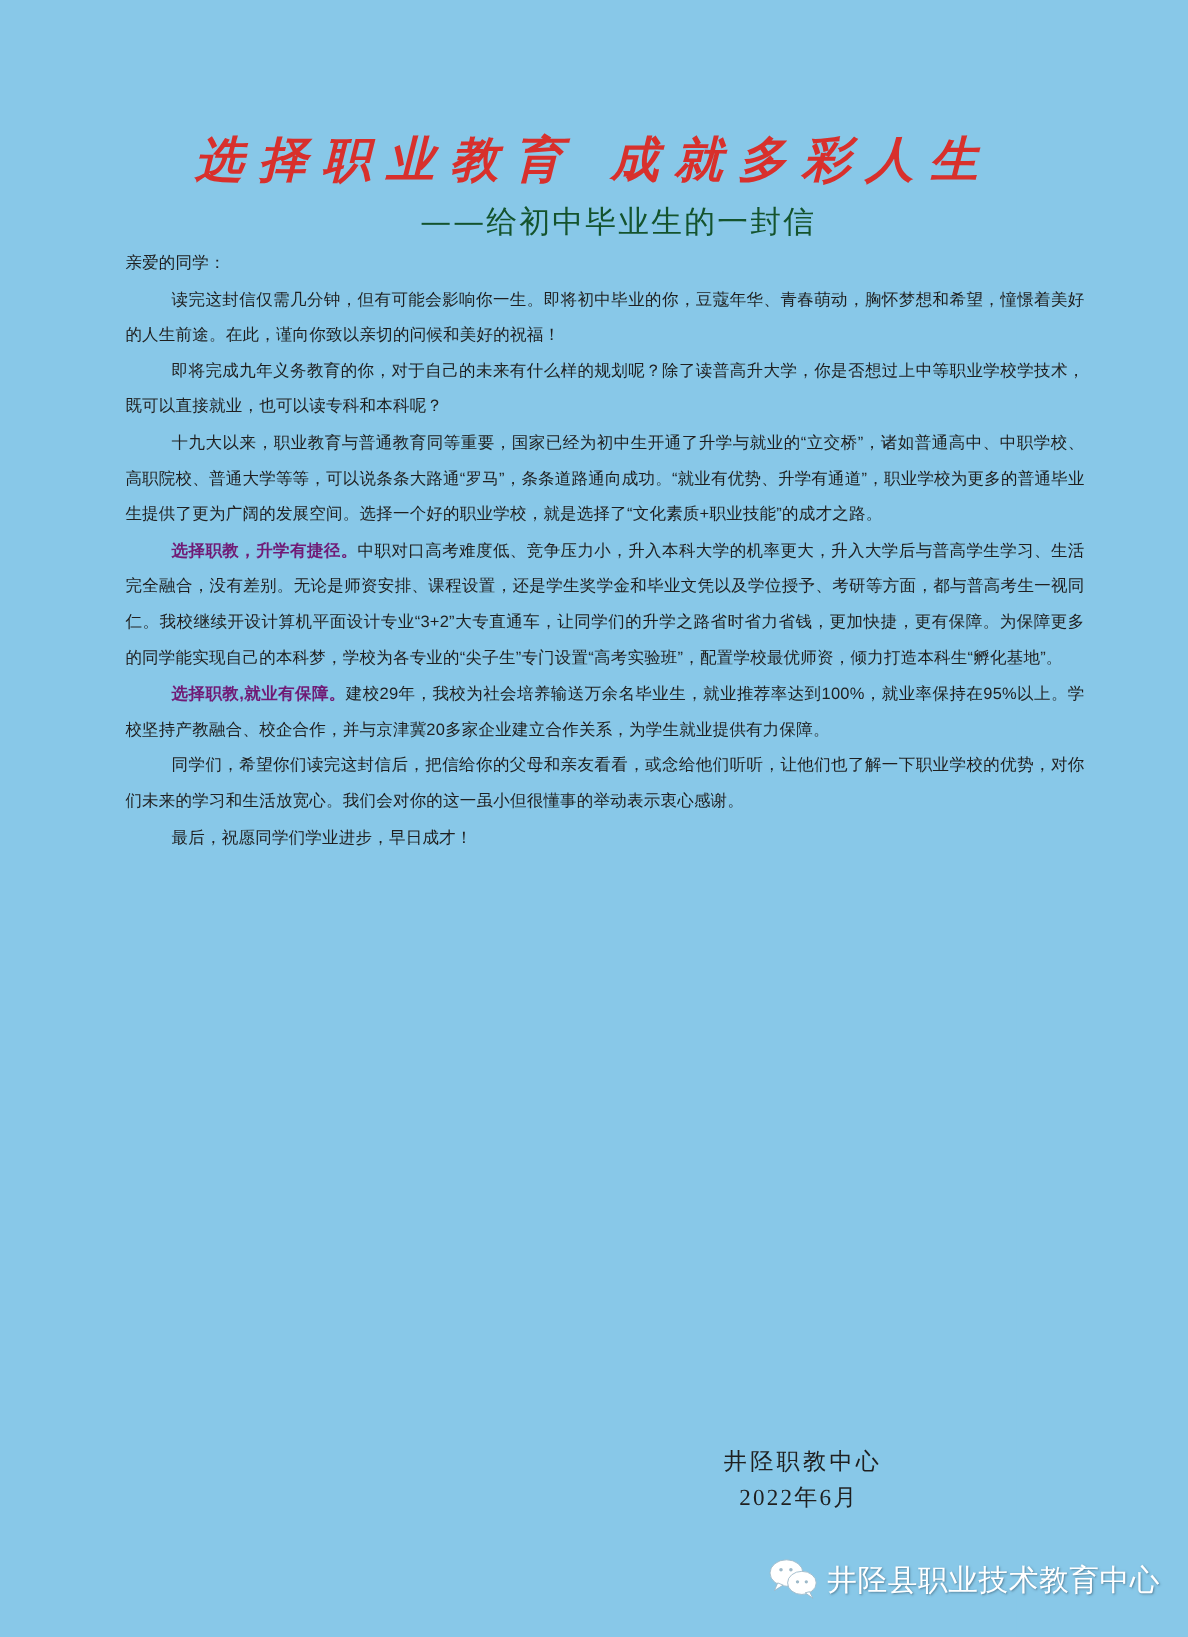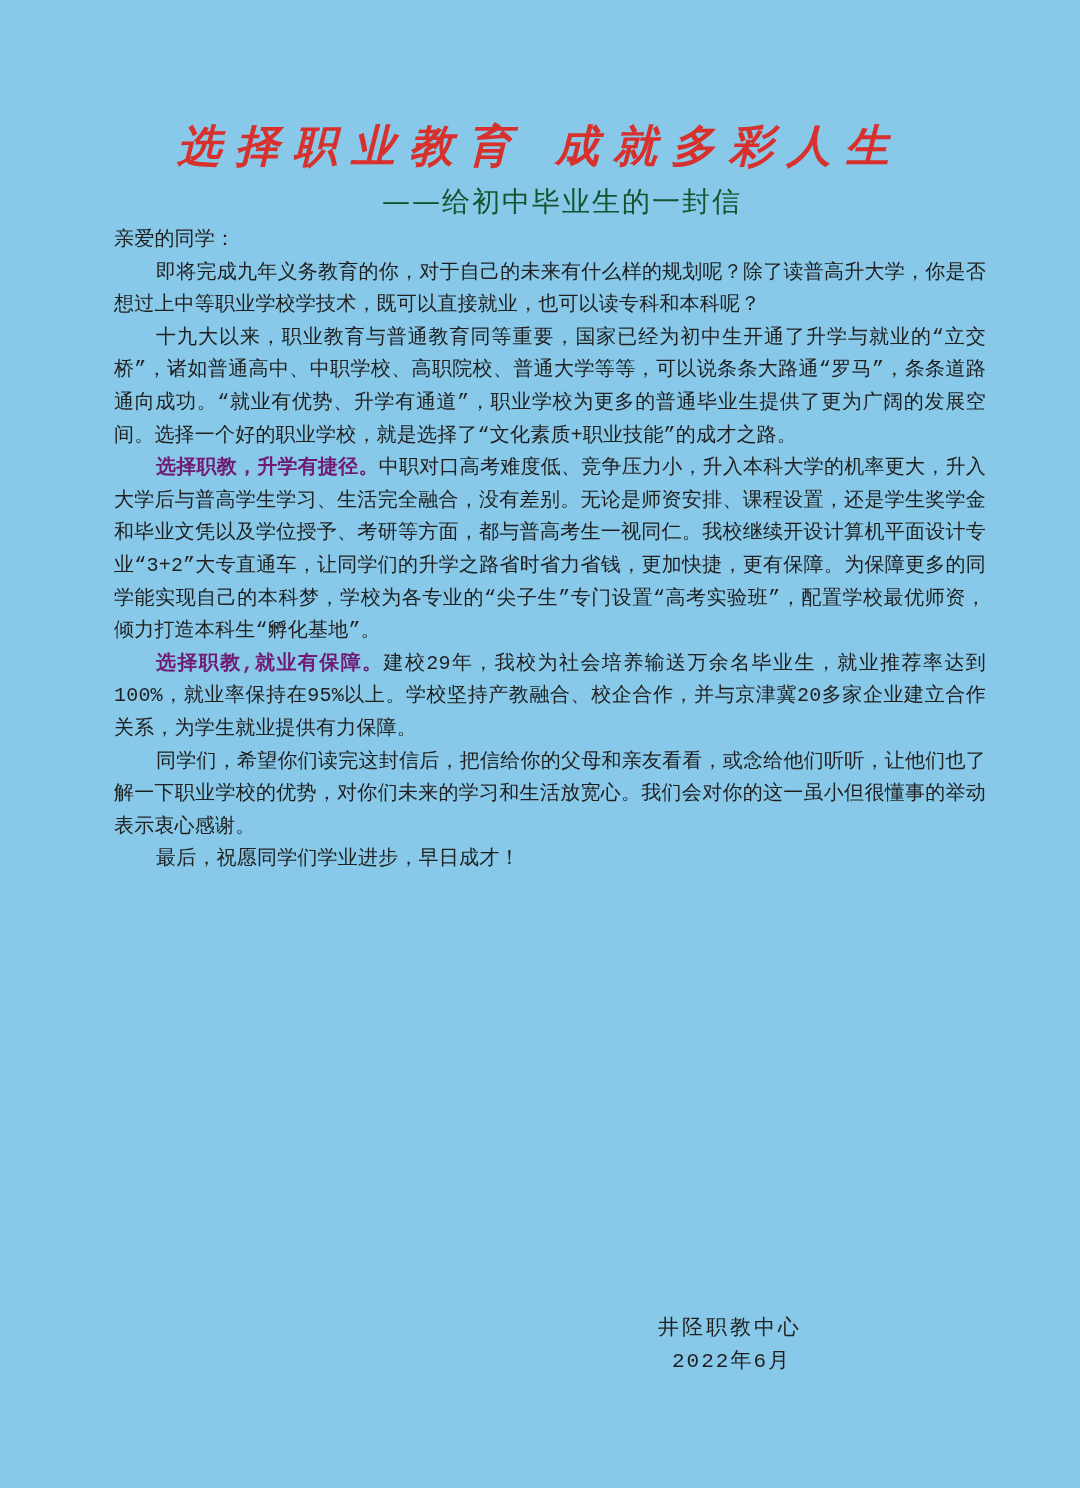--- a/index.html
+++ b/index.html
@@ -45,35 +45,35 @@
       color: #14532d;
       letter-spacing: 2px;
       line-height: 36px;
       white-space: nowrap;
     }
     .body-text {
       position: absolute;
       left: 114px;
       top: 224px;
       width: 872px;
-      font-family: Liberation Mono, monospace;
-      font-size: 20px;
+      font-family: Liberation Sans, sans-serif;
+      font-size: 15px;
       line-height: 32.6px;
       color: #1f1f1f;
       text-align: justify;
       letter-spacing: 0.2px;
     }
     .body-text p { margin: 0; }
     .body-text p.indent { text-indent: 42px; }
     .hl { color: #701a75; font-weight: bold; }
     .signature {
       position: absolute;
       left: 658px;
       top: 1312px;
-      font-family: Liberation Mono, monospace;
+      font-family: Liberation Serif, serif;
       font-size: 21px;
       line-height: 33px;
       color: #1f1f1f;
       letter-spacing: 3px;
     }
     .signature .date { padding-left: 14px; letter-spacing: 2px; }
     .watermark {
       position: absolute;
       left: 698px;
       top: 1416px;
@@ -96,20 +96,21 @@
 
 <div class="page">
 
   <div class="title"><span>选择职业教育</span><span class="gap"></span><span>成就多彩人生</span></div>
 
   <div class="subtitle">——给初中毕业生的一封信</div>
 
   <div class="body-text">
     <p>亲爱的同学：</p>
 
+    <p class="indent"><span class="hl"></span><span>读完这封信仅需几分钟，但有可能会影响你一生。即将初中毕业的你，豆蔻年华、青春萌动，胸怀梦想和希望，憧憬着美好的人生前途。在此，谨向你致以亲切的问候和美好的祝福！</span></p>
 
     <p class="indent"><span class="hl"></span><span>即将完成九年义务教育的你，对于自己的未来有什么样的规划呢？除了读普高升大学，你是否想过上中等职业学校学技术，既可以直接就业，也可以读专科和本科呢？</span></p>
 
     <p class="indent"><span class="hl"></span><span>十九大以来，职业教育与普通教育同等重要，国家已经为初中生开通了升学与就业的“立交桥”，诸如普通高中、中职学校、高职院校、普通大学等等，可以说条条大路通“罗马”，条条道路通向成功。“就业有优势、升学有通道”，职业学校为更多的普通毕业生提供了更为广阔的发展空间。选择一个好的职业学校，就是选择了“文化素质+职业技能”的成才之路。</span></p>
 
     <p class="indent"><span class="hl">选择职教，升学有捷径。</span><span>中职对口高考难度低、竞争压力小，升入本科大学的机率更大，升入大学后与普高学生学习、生活完全融合，没有差别。无论是师资安排、课程设置，还是学生奖学金和毕业文凭以及学位授予、考研等方面，都与普高考生一视同仁。我校继续开设计算机平面设计专业“3+2”大专直通车，让同学们的升学之路省时省力省钱，更加快捷，更有保障。为保障更多的同学能实现自己的本科梦，学校为各专业的“尖子生”专门设置“高考实验班”，配置学校最优师资，倾力打造本科生“孵化基地”。</span></p>
 
     <p class="indent"><span class="hl">选择职教,就业有保障。</span><span>建校29年，我校为社会培养输送万余名毕业生，就业推荐率达到100%，就业率保持在95%以上。学校坚持产教融合、校企合作，并与京津冀20多家企业建立合作关系，为学生就业提供有力保障。</span></p>
 
 
@@ -117,14 +118,33 @@
     <p class="indent"><span class="hl"></span><span>同学们，希望你们读完这封信后，把信给你的父母和亲友看看，或念给他们听听，让他们也了解一下职业学校的优势，对你们未来的学习和生活放宽心。我们会对你的这一虽小但很懂事的举动表示衷心感谢。</span></p>
 
     <p class="indent"><span class="hl"></span><span>最后，祝愿同学们学业进步，早日成才！</span></p>
   </div>
 
   <div class="signature">
     <div>井陉职教中心</div>
     <div class="date">2022年6月</div>
   </div>
 
+  <div class="watermark">
+    <span>
+      <svg width="48" height="40" viewBox="0 0 48 40">
+        <g fill="#ffffff" stroke="#9cb8c8" stroke-width="0.8">
+          <ellipse cx="17" cy="14" rx="15" ry="12"></ellipse>
+          <path d="M9 23 L6 30 L14 25 Z"></path>
+        </g>
+        <circle cx="12" cy="11" r="1.6" fill="#9cb8c8"></circle>
+        <circle cx="21" cy="11" r="1.6" fill="#9cb8c8"></circle>
+        <g fill="#ffffff" stroke="#9cb8c8" stroke-width="0.8">
+          <ellipse cx="31" cy="23" rx="13" ry="10.5"></ellipse>
+          <path d="M38 31 L41 37 L34 32 Z"></path>
+        </g>
+        <circle cx="27" cy="22" r="1.5" fill="#9cb8c8"></circle>
+        <circle cx="35" cy="22" r="1.5" fill="#9cb8c8"></circle>
+      </svg>
+    </span>
+    <span class="wm-text">井陉县职业技术教育中心</span>
+  </div>
 
 </div>
 
 </body></html>

